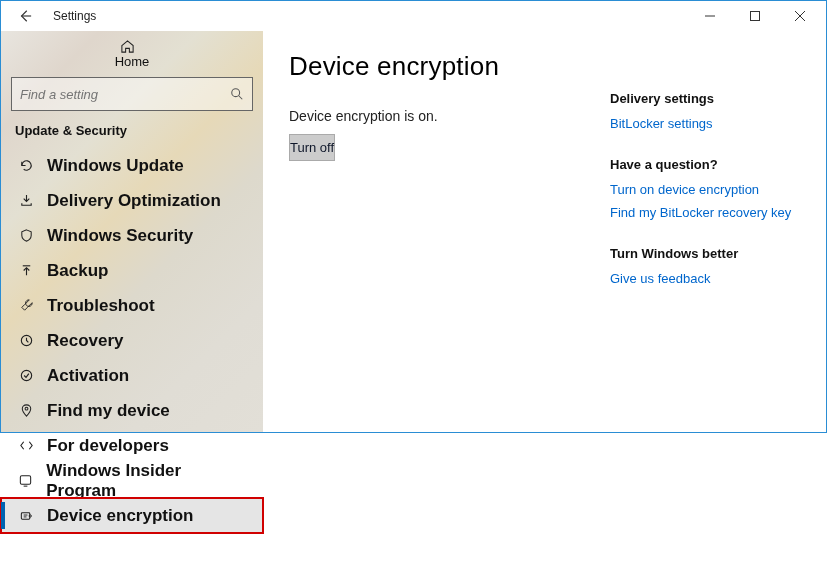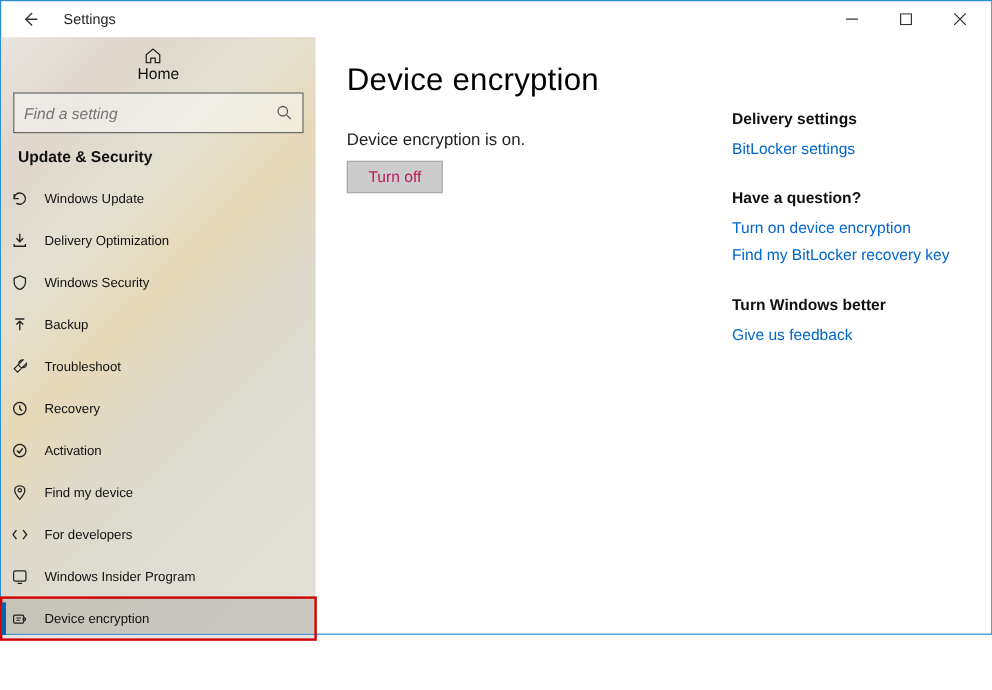--- a/index.html
+++ b/index.html
@@ -1,18 +1,18 @@
 <!DOCTYPE html>
 <html><head>
 <meta charset="utf-8">
 <style>
   * { box-sizing: border-box; margin: 0; padding: 0; }
   html, body { width: 827px; height: 575px; font-family: "Segoe UI", Arial, sans-serif; background: #fff; overflow: hidden; }
   .window {
-    width: 827px; height: 529px; border: 1px solid #2a8dd4; display: flex; flex-direction: column;
+    width: 827px; height: 433px; border: 1px solid #2a8dd4; display: flex; flex-direction: column;
   }
   .titlebar {
     height: 30px; display: flex; align-items: center; padding: 0 4px 0 10px;
     font-size: 12px; color: #222;
   }
   .titlebar .back {
     width: 28px; display:flex; align-items:center; justify-content:center; cursor:pointer;
   }
   .titlebar .title { margin-left: 14px; font-size: 12px; }
   .winctrls { margin-left: auto; display:flex; }
@@ -37,41 +37,41 @@
   }
   .search input {
     flex:1; border:none; background:transparent; outline:none; font-size:13px; color:#333;
     font-style: italic;
   }
   .section-label {
     padding: 0 14px 10px 14px; font-size: 13px; font-weight:600; color:#111;
   }
   .nav { display:flex; flex-direction:column; }
   .nav-item {
-    display:flex; align-items:center; height: 35px; padding: 0 4px;
-    font-size: 11px; color:#111; cursor:pointer; position:relative;
+    display:flex; align-items:center; height: 35px; padding: 0 14px;
+    font-size: 17px; color:#111; cursor:pointer; position:relative;font-weight:bold;
   }
   .nav-item .icon { width: 22px; display:flex; justify-content:center; margin-right: 10px; }
   .nav-item.selected {
     background: rgba(0,0,0,0.10);
   }
   .nav-item.selected::before {
     content:""; position:absolute; left:0; top:4px; bottom:4px; width:4px; background:#0063b1;
   }
   .nav-item.highlighted {
     outline: 2px solid #d00000; outline-offset: -1px;
   }
   .main { flex:1; padding: 20px 26px 0 26px; display:flex; gap: 28px; min-width:0; }
   .content { flex:1; max-width: 370px; }
   .content h1 { font-size: 26px; font-weight: 400; color:#000; margin-bottom: 26px; letter-spacing:0.2px;}
   .content p { font-size: 13px; color:#222; line-height: 1.45; margin-bottom: 14px; }
   .status-line { font-size:14px; color:#222; margin-bottom:10px; }
   .btn {
     display:inline-block; background:#ccc; border:1px solid #aaa;
-    padding: 5px 17px; font-size:13px; cursor:pointer; color:#be185d;text-align:center;
+    padding: 5px 0; font-size:13px; cursor:pointer; color:#0f172a;text-align:center;
   }
   .aside { width: 190px; padding-top: 40px; }
   .aside h3 { font-size: 13px; font-weight:600; color:#111; margin-bottom:10px; }
   .aside a { display:block; font-size: 13px; color:#0066cc; text-decoration:none; margin-bottom:8px; cursor:pointer;}
   .aside .group { margin-bottom: 26px; }
   svg { display:block; }
 </style>
 </head>
 <body>
 

